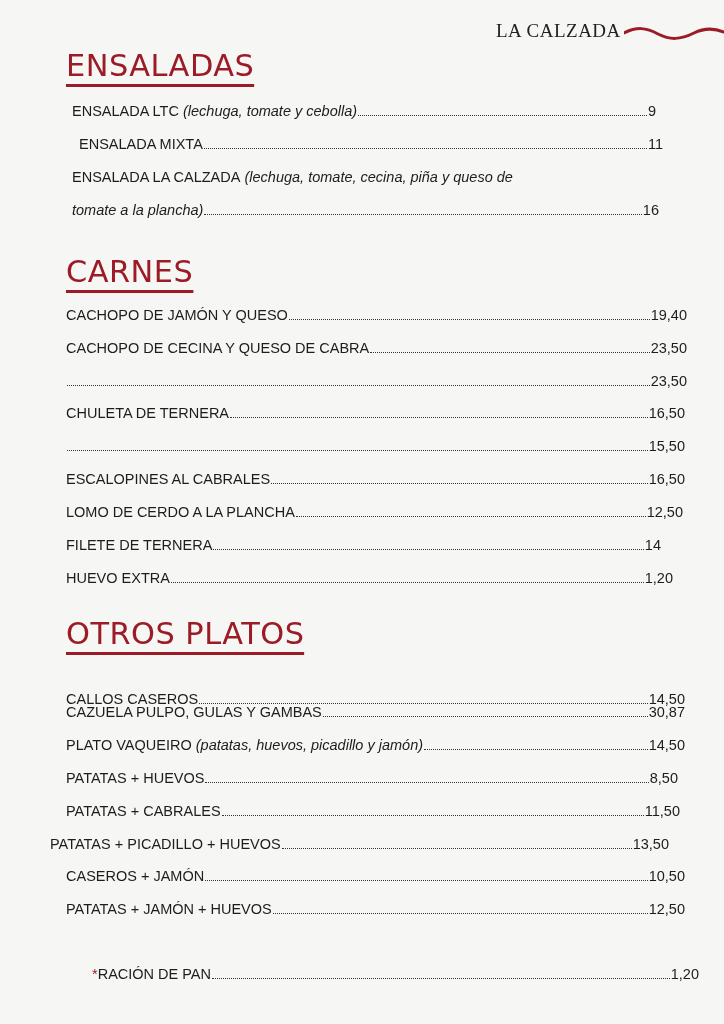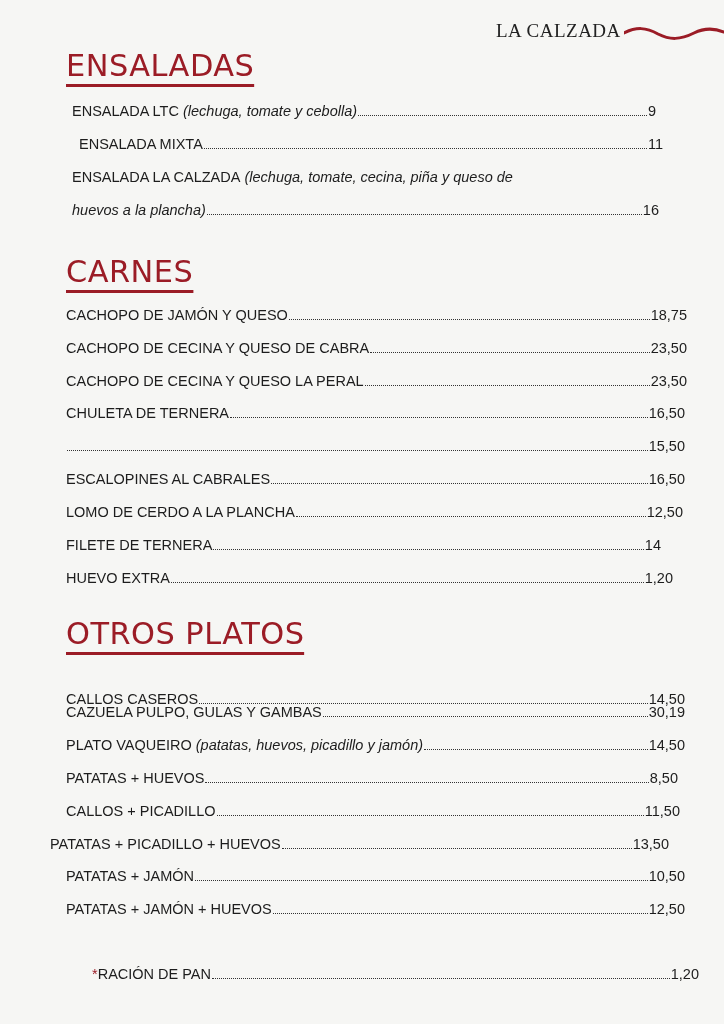--- a/index.html
+++ b/index.html
@@ -56,39 +56,38 @@
 </div>
 <div class="row" style="top:135px; left:56px; width:584px;margin-left:23px;">
   <span class="name">ENSALADA MIXTA</span>
   <span class="dots"></span>
   <span class="price">11</span>
 </div>
 <div class="row" style="top:168px; left:72px;">
   <span class="name">ENSALADA LA CALZADA</span>&nbsp;<span class="desc">(lechuga, tomate, cecina, piña y queso de</span>
 </div>
 <div class="row" style="top:201px; left:72px; width:587px;">
-  <span class="name desc">huevos a la plancha)</span>
+  <span class="name desc">tomate a la plancha)</span>
   <span class="dots"></span>
   <span class="price">16</span>
 </div>
 
 <div class="section-title" style="top:254px;">CARNES</div>
 
 <div class="row" style="top:306px; left:66px; width:621px;">
   <span class="name">CACHOPO DE JAMÓN Y QUESO</span>
   <span class="dots"></span>
-  <span class="price">18,75</span>
+  <span class="price">19,40</span>
 </div>
 <div class="row" style="top:339px; left:66px; width:621px;">
   <span class="name">CACHOPO DE CECINA Y QUESO DE CABRA</span>
   <span class="dots"></span>
   <span class="price">23,50</span>
 </div>
 <div class="row" style="top:372px; left:66px; width:621px;">
-  <span class="name">CACHOPO DE CECINA Y QUESO LA PERAL</span>
   <span class="dots"></span>
   <span class="price">23,50</span>
 </div>
 <div class="row" style="top:404px; left:66px; width:619px;">
   <span class="name">CHULETA DE TERNERA</span>
   <span class="dots"></span>
   <span class="price">16,50</span>
 </div>
 <div class="row" style="top:437px; left:66px; width:619px;">
   <span class="dots"></span>
@@ -118,44 +117,44 @@
 <div class="section-title" style="top:616px;">OTROS PLATOS</div>
 
 <div class="row" style="top:670px; left:66px; width:619px;margin-top:20px;">
   <span class="name">CALLOS CASEROS</span>
   <span class="dots"></span>
   <span class="price">14,50</span>
 </div>
 <div class="row" style="top:703px; left:66px; width:619px;">
   <span class="name">CAZUELA PULPO, GULAS Y GAMBAS</span>
   <span class="dots"></span>
-  <span class="price">30,19</span>
+  <span class="price">30,87</span>
 </div>
 <div class="row" style="top:736px; left:66px; width:619px;">
   <span class="name">PLATO VAQUEIRO</span>&nbsp;<span class="desc">(patatas, huevos, picadillo y jamón)</span>
   <span class="dots"></span>
   <span class="price">14,50</span>
 </div>
 <div class="row" style="top:769px; left:66px; width:612px;">
   <span class="name">PATATAS + HUEVOS</span>
   <span class="dots"></span>
   <span class="price">8,50</span>
 </div>
 <div class="row" style="top:802px; left:66px; width:614px;">
-  <span class="name">CALLOS + PICADILLO</span>
+  <span class="name">PATATAS + CABRALES</span>
   <span class="dots"></span>
   <span class="price">11,50</span>
 </div>
 <div class="row" style="top:835px; left:50px; width:619px;">
   <span class="name">PATATAS + PICADILLO + HUEVOS</span>
   <span class="dots"></span>
   <span class="price">13,50</span>
 </div>
 <div class="row" style="top:867px; left:66px; width:619px;">
-  <span class="name">PATATAS + JAMÓN</span>
+  <span class="name">CASEROS + JAMÓN</span>
   <span class="dots"></span>
   <span class="price">10,50</span>
 </div>
 <div class="row" style="top:900px; left:66px; width:619px;">
   <span class="name">PATATAS + JAMÓN + HUEVOS</span>
   <span class="dots"></span>
   <span class="price">12,50</span>
 </div>
 
 <div class="row" style="top:965px; left:66px; width:607px;margin-left:26px;">

